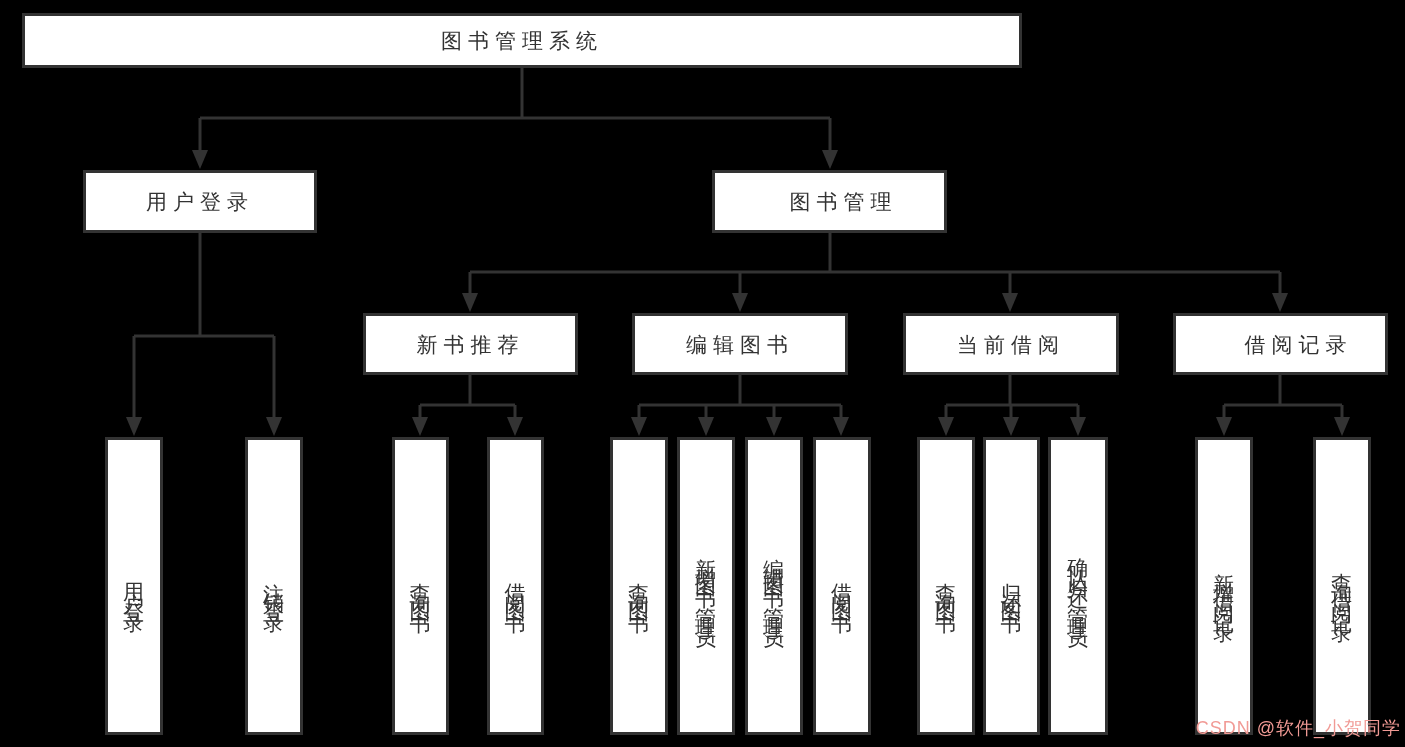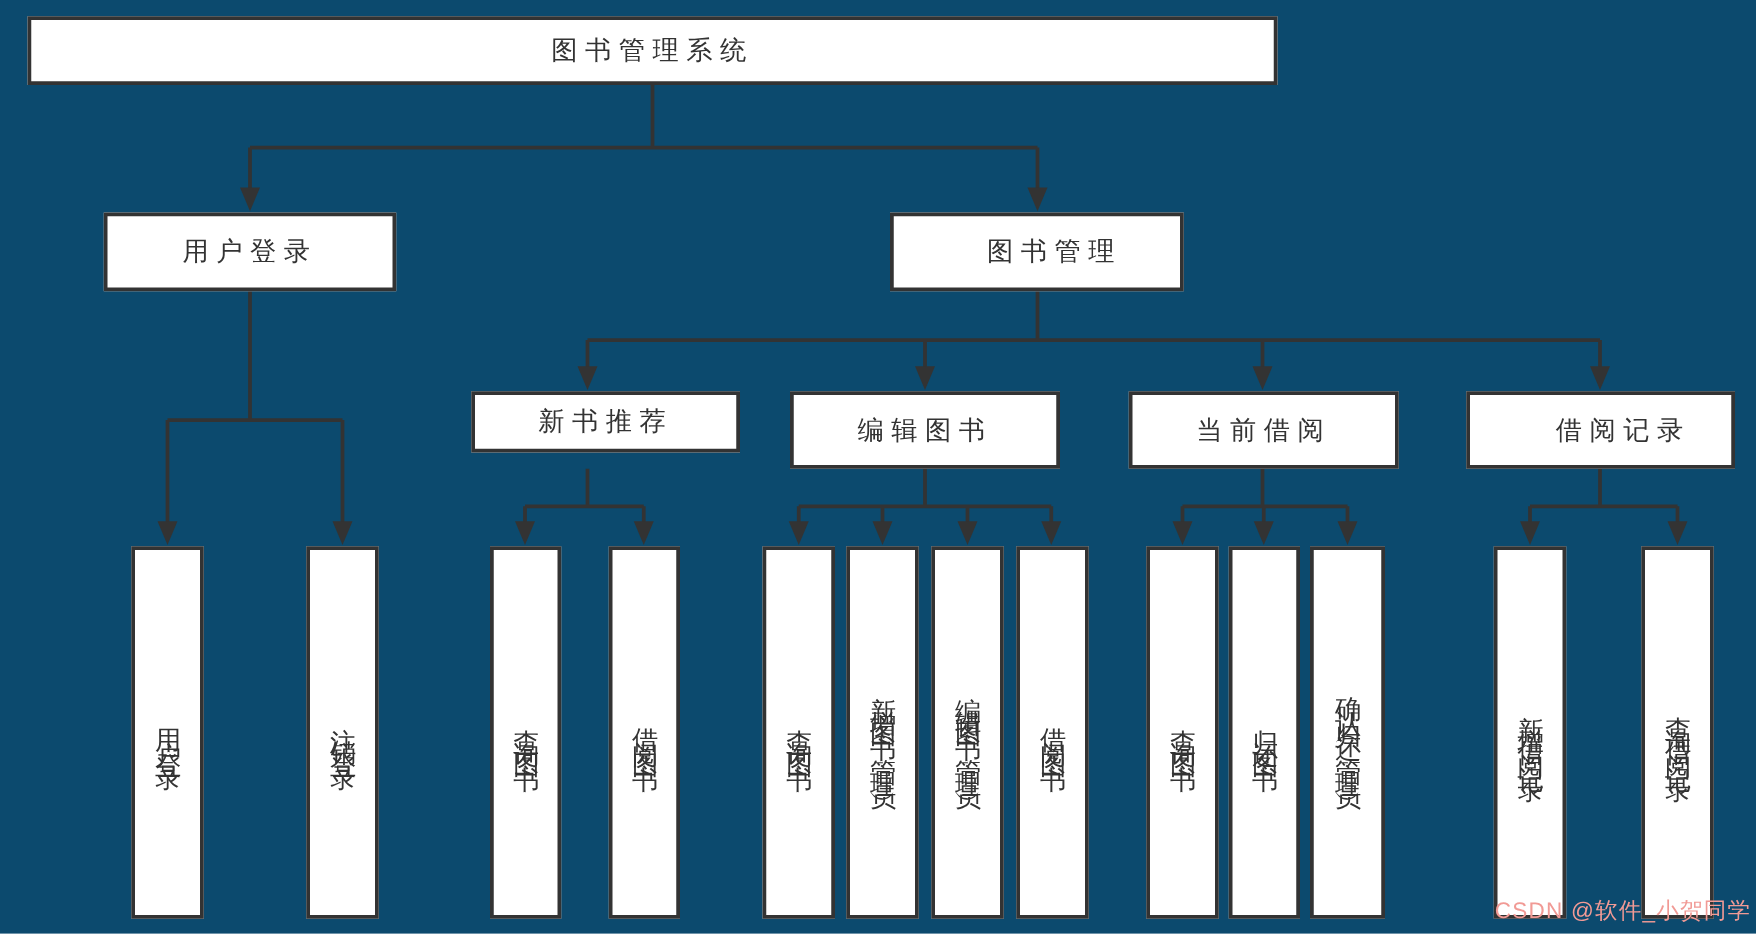--- a/index.html
+++ b/index.html
@@ -1,17 +1,17 @@
 <!DOCTYPE html>
 <html><head>
 <meta charset="utf-8">
 <style>
   html,body{margin:0;padding:0;background:#ffffff;}
   .stage{
-    position:relative;width:1405px;height:747px;background:#0c4a6e;
+    position:relative;width:1405px;height:747px;background:#000000;
     font-family:"Liberation Sans",sans-serif;color:#333333;overflow:hidden;
   }
   .wires{position:absolute;left:0;top:0;width:1405px;height:747px;}
   .node{
     position:absolute;box-sizing:border-box;border:3px solid #333333;background:#ffffff;
     display:flex;align-items:center;justify-content:center;
   }
   .node .label{font-size:21px;letter-spacing:6px;line-height:1;white-space:nowrap;}
   .vnode .label{
     writing-mode:vertical-rl;text-orientation:mixed;
@@ -64,21 +64,21 @@
     <span class="label">图书管理系统</span>
   </div>
 
   <div class="node" style="left:83px;top:170px;width:234px;height:63px;">
     <span class="label">用户登录</span>
   </div>
   <div class="node" style="left:712px;top:170px;width:235px;height:63px;padding-left:28px;">
     <span class="label">图书管理</span>
   </div>
 
-  <div class="node" style="left:363px;top:313px;width:215px;height:49px;margin-left:14px;">
+  <div class="node" style="left:363px;top:313px;width:215px;height:62px;">
     <span class="label">新书推荐</span>
   </div>
   <div class="node" style="left:632px;top:313px;width:216px;height:62px;">
     <span class="label">编辑图书</span>
   </div>
   <div class="node" style="left:903px;top:313px;width:216px;height:62px;">
     <span class="label">当前借阅</span>
   </div>
   <div class="node" style="left:1173px;top:313px;width:215px;height:62px;padding-left:36px;">
     <span class="label">借阅记录</span>

